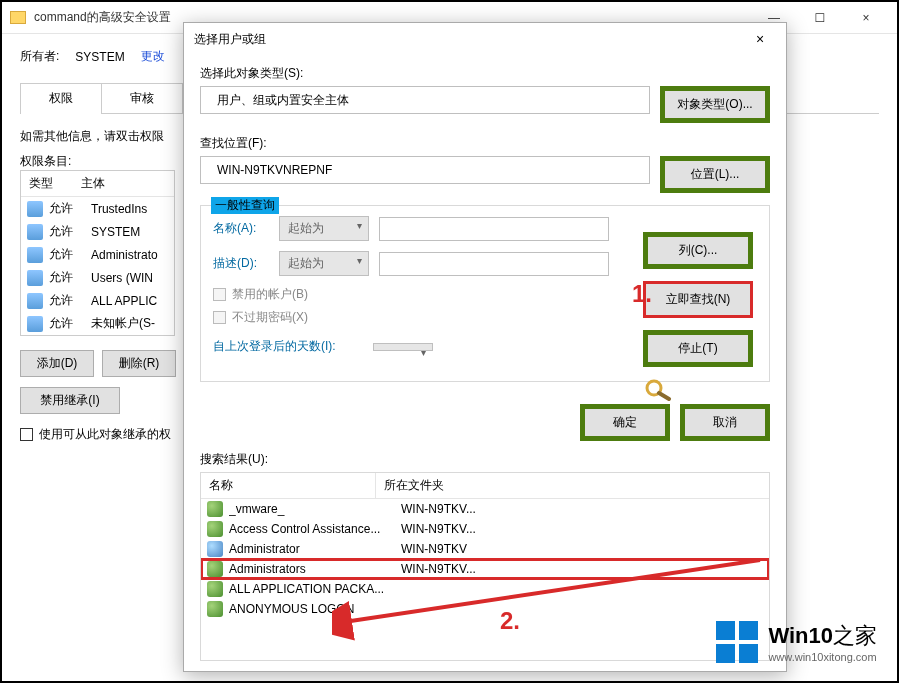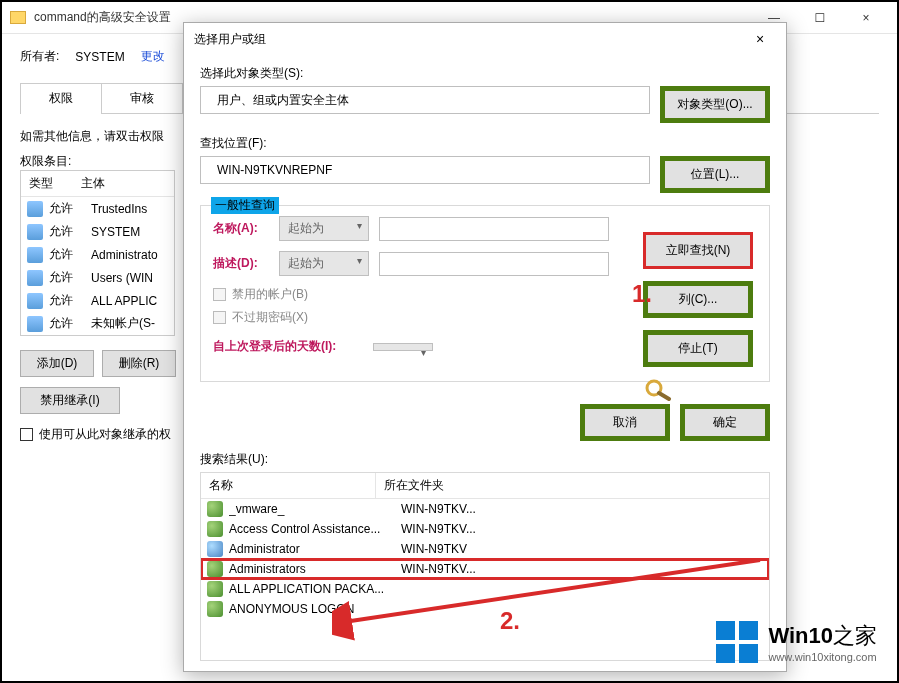--- a/index.html
+++ b/index.html
@@ -44,21 +44,21 @@
 .dlg-body { padding: 10px 16px; flex: 1; display: flex; flex-direction: column; }
 
 .field-label { margin-bottom: 4px; }
 .field-row { display: flex; gap: 10px; margin-bottom: 12px; }
 .txt-input { flex: 1; border: 1px solid #bfbfbf; padding: 4px 16px; background: #fff; height: 28px; }
 .side-btn { min-width: 110px; padding: 5px 10px; border: 5px solid #4d7c0f; background: #e1e1e1; cursor: pointer; text-align: center; }
 
 .group-box { border: 1px solid #d9d9d9; padding: 10px 12px 16px; margin-bottom: 12px; position: relative; }
 .group-box .legend { position: absolute; top: -9px; left: 10px; background: #0ea5e9; padding: 0 4px; }
 .gb-row { display: flex; align-items: center; margin-bottom: 10px; gap: 10px; }
-.gb-label { width: 56px; color: #be185d; font-weight: bold; }
+.gb-label { width: 56px; color: #0369a1; }
 .combo { border: 1px solid #bfbfbf; background: #e6e6e6; padding: 3px 20px 3px 8px; position: relative; width: 90px; color: #666; }
 .combo::after { content: "▾"; position: absolute; right: 6px; top: 3px; color: #666; font-size: 10px; }
 .gb-input { border: 1px solid #bfbfbf; width: 230px; height: 24px; padding: 2px 6px; }
 .gb-right { position: absolute; right: 16px; top: 26px; display: flex; flex-direction: column; gap: 12px; }
 .gb-right .side-btn { width: 110px; }
 .find-now { border: 3px solid #d82a2a; padding: 7px 10px; }
 .chk-row { display: flex; align-items: center; gap: 6px; margin-bottom: 6px; color: #888; }
 .chk-dis { width: 13px; height: 13px; border: 1px solid #bbb; background: #f5f5f5; }
 
 .okcancel { display: flex; justify-content: flex-end; gap: 10px; margin: 10px 0; }
@@ -196,33 +196,33 @@
         </div>
       <div class="chk-row">
           <div class="chk-dis"></div>
           <span>不过期密码(X)</span>
         </div>
       <div class="gb-row" style="margin-top:12px">
         <span class="gb-label" style="width:150px">自上次登录后的天数(I):</span>
         <div class="combo" style="width:60px"></div>
       </div>
       <div class="gb-right">
+        <div class="side-btn">列(C)...</div>
         <div class="side-btn find-now">立即查找(N)</div>
-        <div class="side-btn">列(C)...</div>
         <div class="side-btn">停止(T)</div>
         <svg class="mag-svg" viewBox="0 0 30 22">
             <circle cx="11" cy="9" r="7" fill="none" stroke="#d9a93c" stroke-width="3"></circle>
             <line x1="16" y1="14" x2="26" y2="20" stroke="#8a6b2e" stroke-width="4" stroke-linecap="round"></line>
           </svg>
       </div>
     </div>
 
     <div class="okcancel">
+      <div class="side-btn" style="min-width:90px">确定</div>
       <div class="side-btn" style="min-width:90px">取消</div>
-      <div class="side-btn" style="min-width:90px">确定</div>
     </div>
 
     <div class="results-label">搜索结果(U):</div>
     <div class="results">
       <div class="res-header">
         <span>名称</span>
         <span>所在文件夹</span>
       </div>
       <div class="res-body" id="res-body">
           <div class="res-row">

